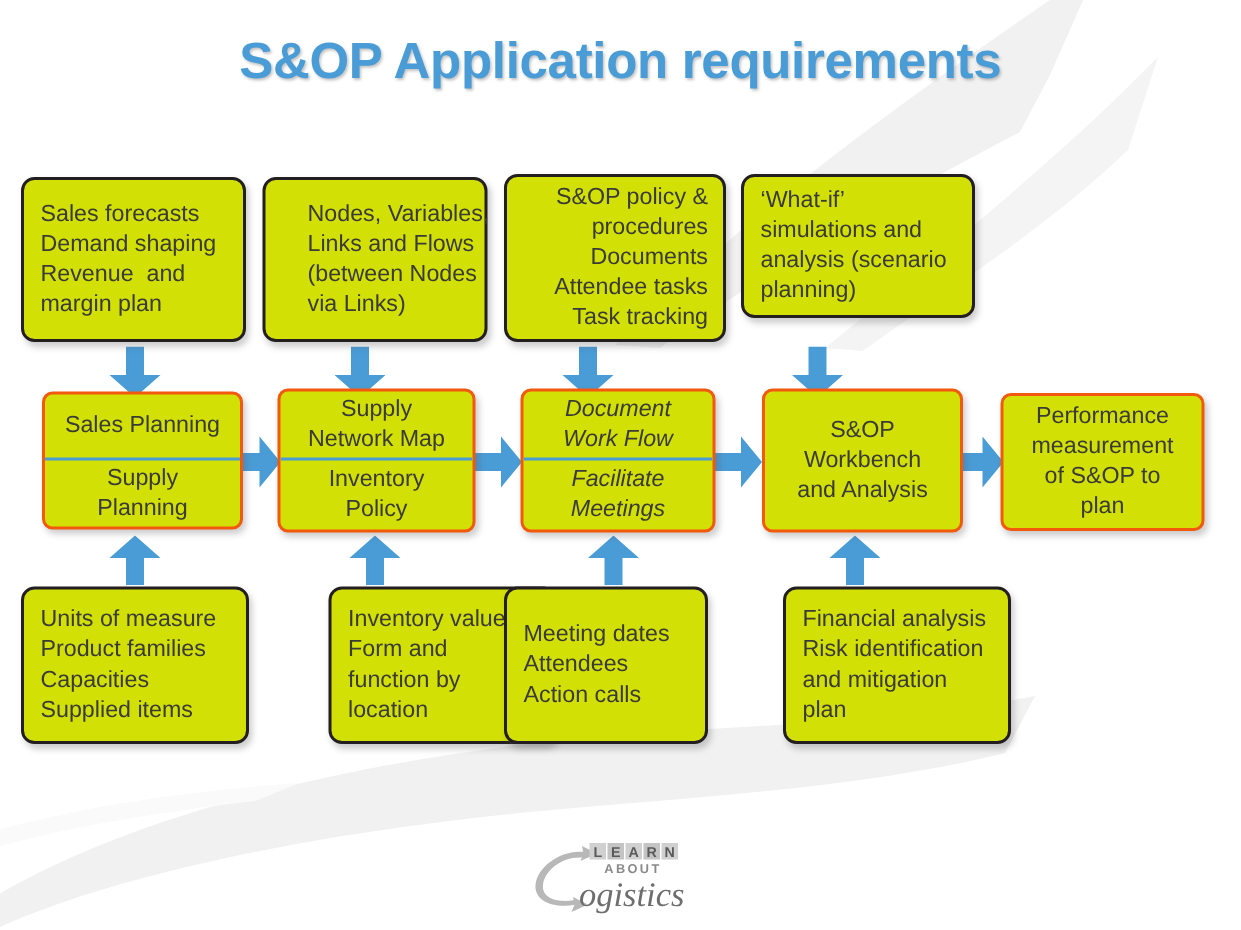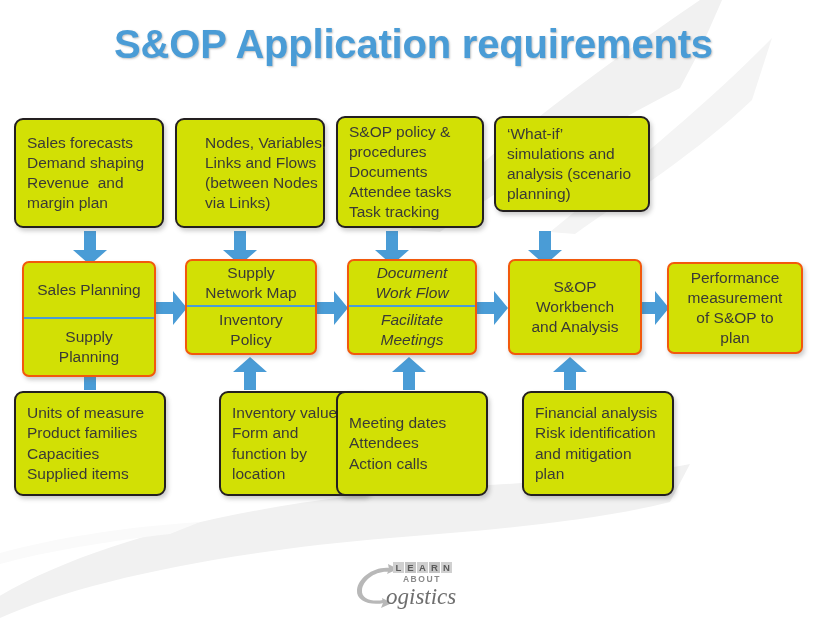--- a/index.html
+++ b/index.html
@@ -24,21 +24,21 @@
   }
   .wm-top { left: 400px; top: -20px; }
   .wm-bottom { left: -30px; top: 430px; }
 
   
   #title {
     position: absolute;
     left: 0; top: 22px;
     width: 827px;
     text-align: center;
-    font-size: 40px;
+    font-size: 34px;
     font-weight: bold;
     color: #4a9cd6;
     letter-spacing: -0.2px;
     text-shadow: 1px 1px 2px rgba(120,120,120,0.45);
     z-index: 5;
   }
 
   
   .box {
     position: absolute;
@@ -122,21 +122,21 @@
     <span class="ln">margin plan</span>
   </div>
 
   <div class="box box-outer" style="left:175px; top:118px; width:150px; height:110px;padding-left:28px;">
     <span class="ln">Nodes, Variables,</span>
     <span class="ln">Links and Flows</span>
     <span class="ln">(between Nodes</span>
     <span class="ln">via Links)</span>
   </div>
 
-  <div class="box box-outer" style="left:336px; top:116px; width:148px; height:112px;">
+  <div class="box box-outer" style="left:336px; top:116px; width:148px; height:112px;align-items:flex-end;">
     <span class="ln">S&amp;OP policy &amp;</span>
     <span class="ln">procedures</span>
     <span class="ln">Documents</span>
     <span class="ln">Attendee tasks</span>
     <span class="ln">Task tracking</span>
   </div>
 
   <div class="box box-outer" style="left:494px; top:116px; width:156px; height:96px;">
     <span class="ln">‘What-if’</span>
     <span class="ln">simulations and</span>
@@ -150,21 +150,21 @@
   <svg class="arrow" style="left:222px; top:231px;" width="36" height="35" viewBox="0 0 36 35">
     <path d="M12 0 H24 V19 H35 L18 34 L1 19 H12 Z" fill="#4a9cd6"></path>
   </svg>
   <svg class="arrow" style="left:374px; top:231px;" width="36" height="35" viewBox="0 0 36 35">
     <path d="M12 0 H24 V19 H35 L18 34 L1 19 H12 Z" fill="#4a9cd6"></path>
   </svg>
   <svg class="arrow" style="left:527px; top:231px;" width="36" height="35" viewBox="0 0 36 35">
     <path d="M12 0 H24 V19 H35 L18 34 L1 19 H12 Z" fill="#4a9cd6"></path>
   </svg>
 
-  <div class="box box-proc" style="left:22px; top:261px; width:134px; height:116px;">
+  <div class="box box-proc" style="left:28px; top:261px; width:134px; height:92px;">
     <div class="half top-half">
       <span class="ln">Sales Planning</span>
     </div>
     <div class="half">
       <span class="ln">Supply</span>
       <span class="ln">Planning</span>
     </div>
   </div>
 
   <div class="box box-proc" style="left:185px; top:259px; width:132px; height:96px;">
@@ -239,21 +239,21 @@
     <span class="ln">Supplied items</span>
   </div>
 
   <div class="box box-outer" style="left:175px; top:391px; width:152px; height:105px;margin-left:44px;">
     <span class="ln">Inventory value</span>
     <span class="ln">Form and</span>
     <span class="ln">function by</span>
     <span class="ln">location</span>
   </div>
 
-  <div class="box box-outer" style="left:336px; top:391px; width:152px; height:105px;">
+  <div class="box box-outer" style="left:336px; top:391px; width:136px; height:105px;">
     <span class="ln">Meeting dates</span>
     <span class="ln">Attendees</span>
     <span class="ln">Action calls</span>
   </div>
 
   <div class="box box-outer" style="left:497px; top:391px; width:152px; height:105px;margin-left:25px;">
     <span class="ln">Financial analysis</span>
     <span class="ln">Risk identification</span>
     <span class="ln">and mitigation</span>
     <span class="ln">plan</span>

